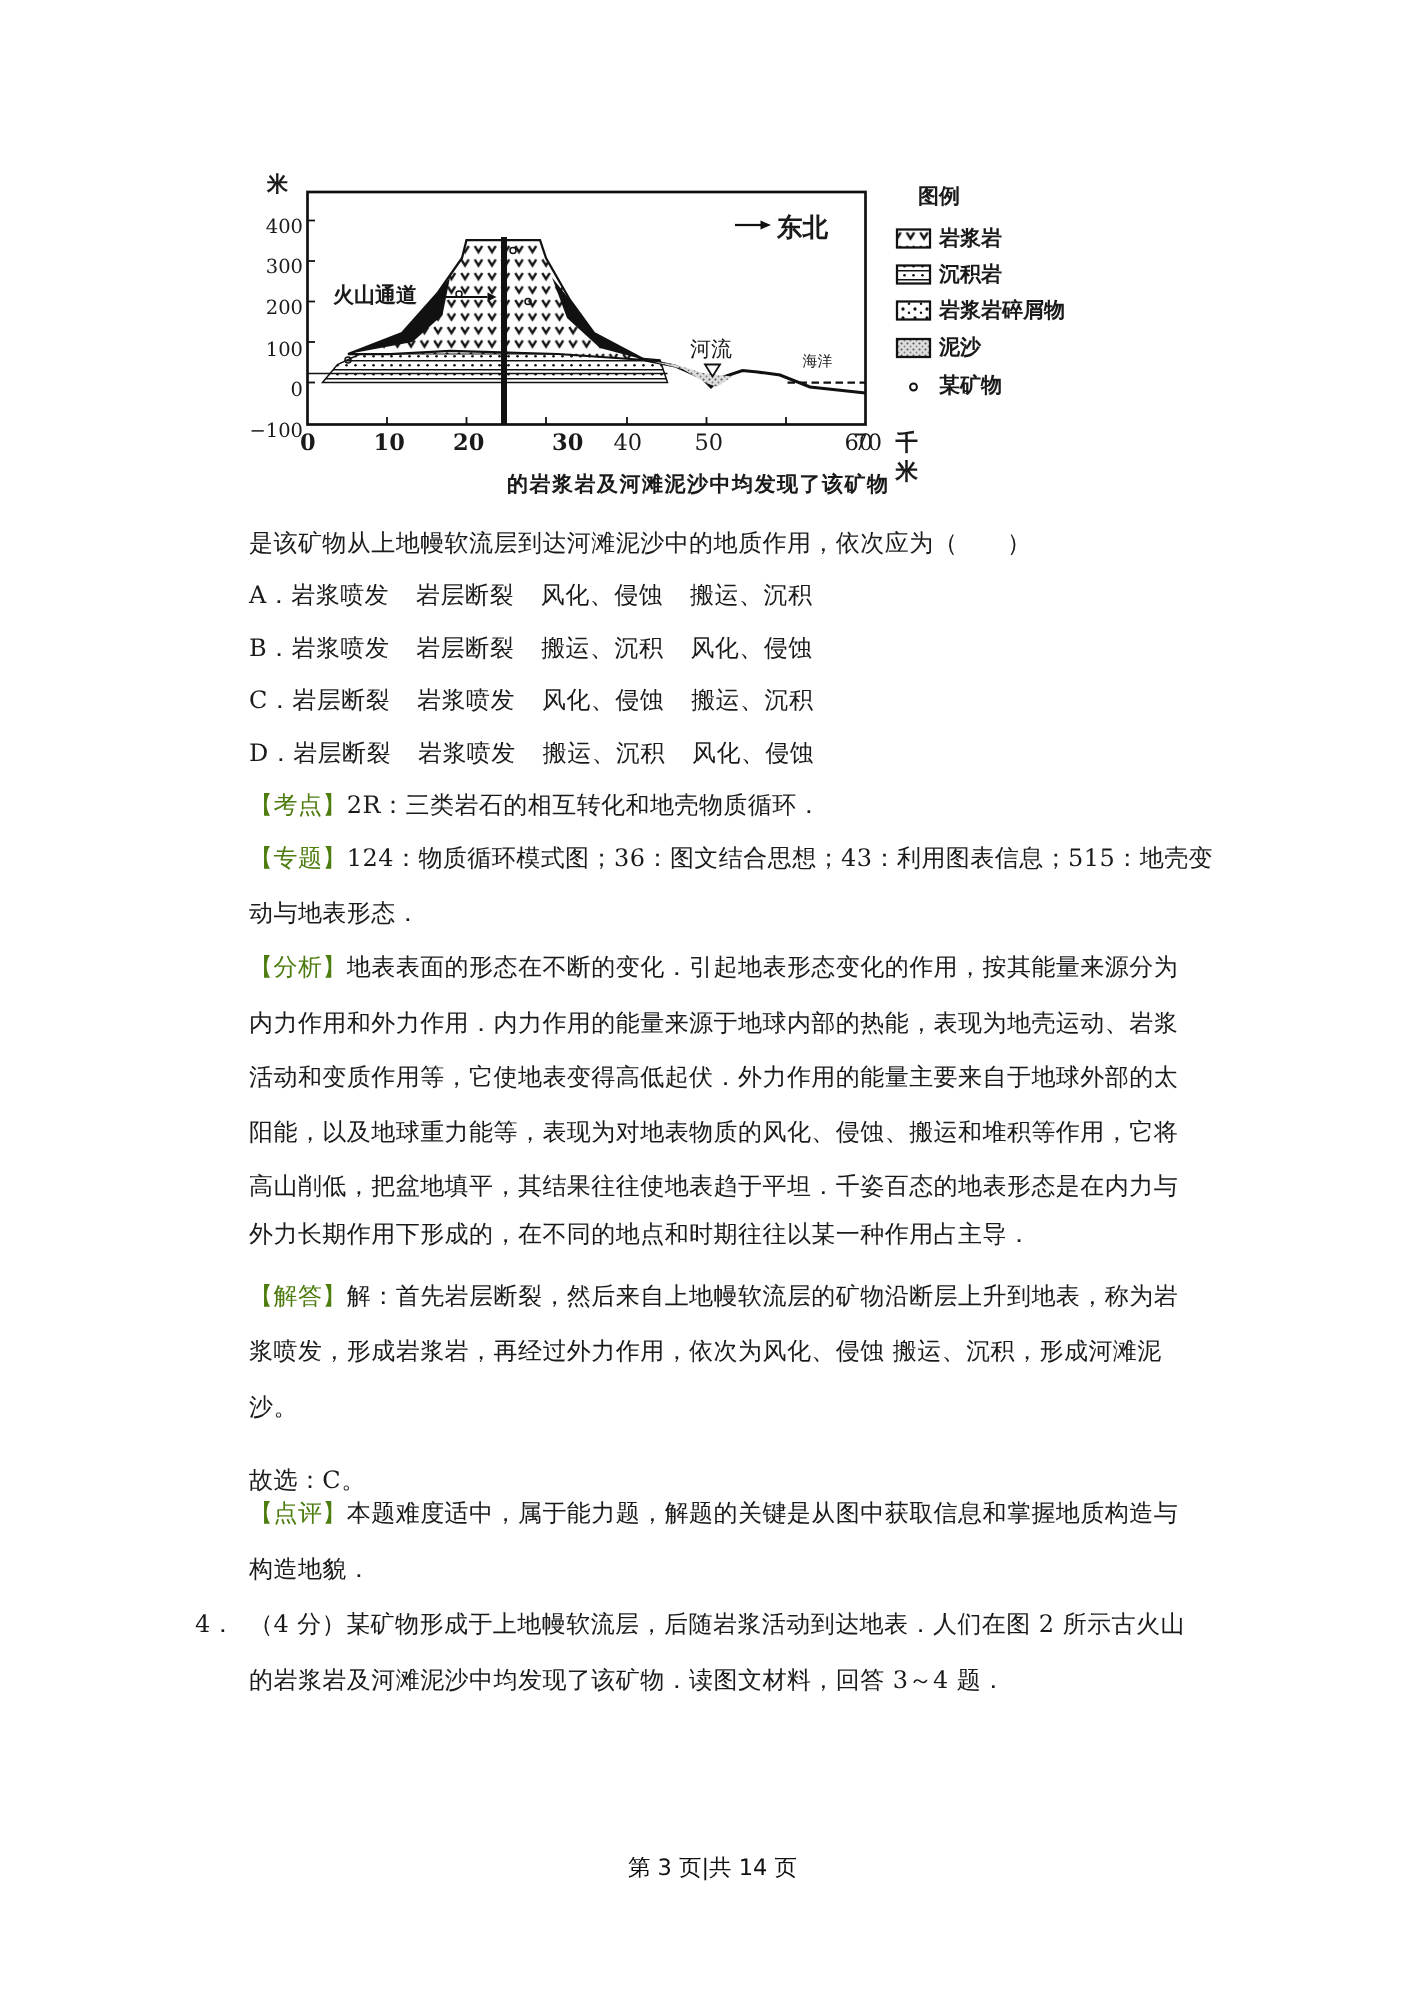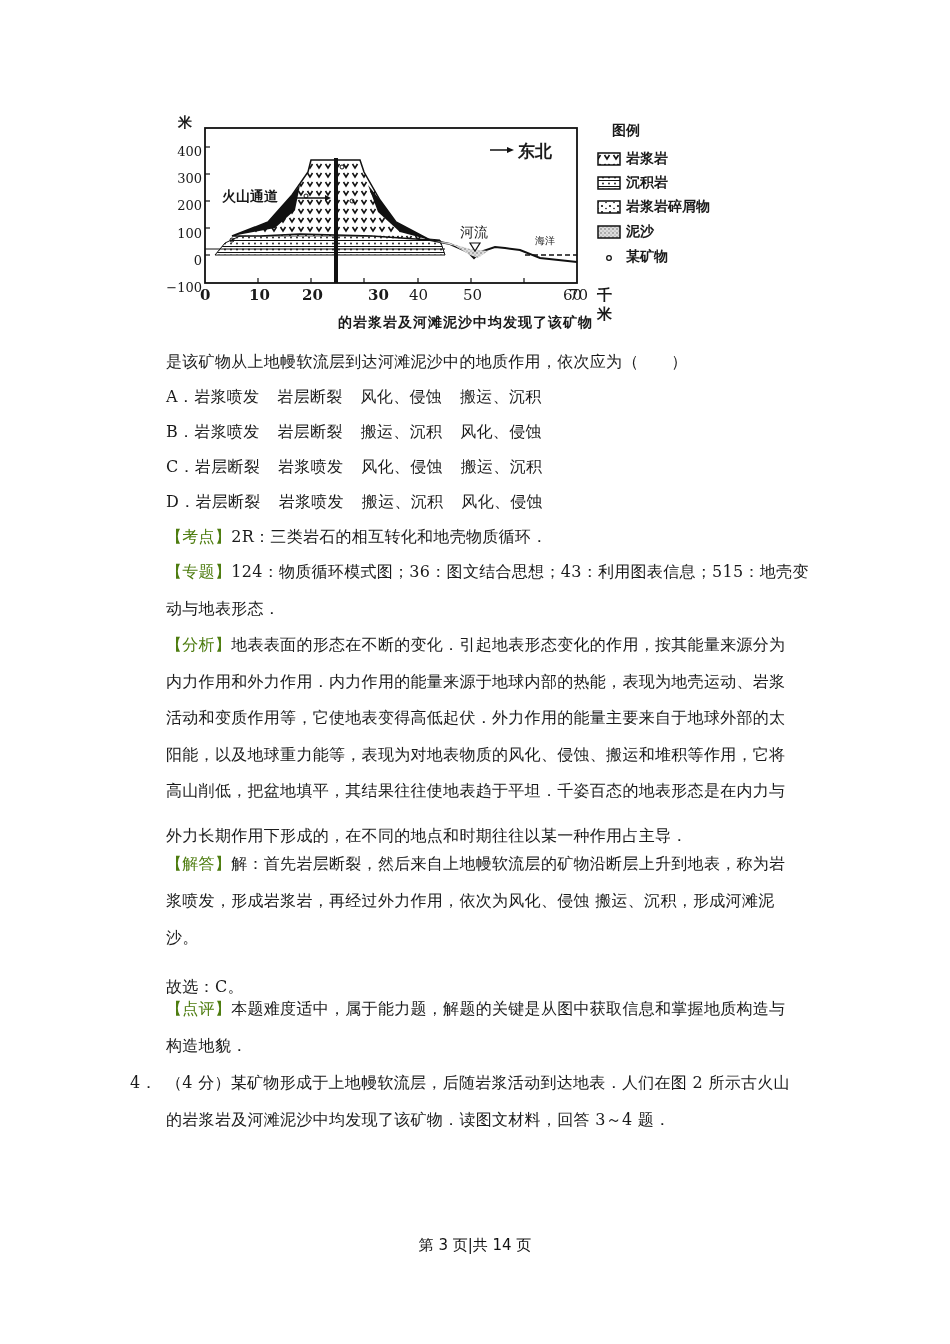--- a/index.html
+++ b/index.html
@@ -155,21 +155,21 @@
   </div>
   <div class="line" style="top:72px;">动与地表形态．</div>
 
   <div class="line" style="top:108px;">
     <span class="tag">【分析】</span><span>地表表面的形态在不断的变化．引起地表形态变化的作用，按其能量来源分为</span>
   </div>
   <div class="line" style="top:145px;">内力作用和外力作用．内力作用的能量来源于地球内部的热能，表现为地壳运动、岩浆</div>
   <div class="line" style="top:181px;">活动和变质作用等，它使地表变得高低起伏．外力作用的能量主要来自于地球外部的太</div>
   <div class="line" style="top:218px;">阳能，以及地球重力能等，表现为对地表物质的风化、侵蚀、搬运和堆积等作用，它将</div>
   <div class="line" style="top:254px;">高山削低，把盆地填平，其结果往往使地表趋于平坦．千姿百态的地表形态是在内力与</div>
-  <div class="line" style="top:299px;">外力长期作用下形成的，在不同的地点和时期往往以某一种作用占主导．</div>
+  <div class="line" style="top:286px;">外力长期作用下形成的，在不同的地点和时期往往以某一种作用占主导．</div>
 
   <div class="line" style="top:327px;">
     <span class="tag">【解答】</span><span>解：首先岩层断裂，然后来自上地幔软流层的矿物沿断层上升到地表，称为岩</span>
   </div>
   <div class="line" style="top:364px;">浆喷发，形成岩浆岩，再经过外力作用，依次为风化、侵蚀 搬运、沉积，形成河滩泥</div>
   <div class="line" style="top:401px;">沙。</div>
   <div class="line" style="top:436px;margin-top:14px;">故选：C。</div>
 
   <div class="line" style="top:472px;">
     <span class="tag">【点评】</span><span>本题难度适中，属于能力题，解题的关键是从图中获取信息和掌握地质构造与</span>

